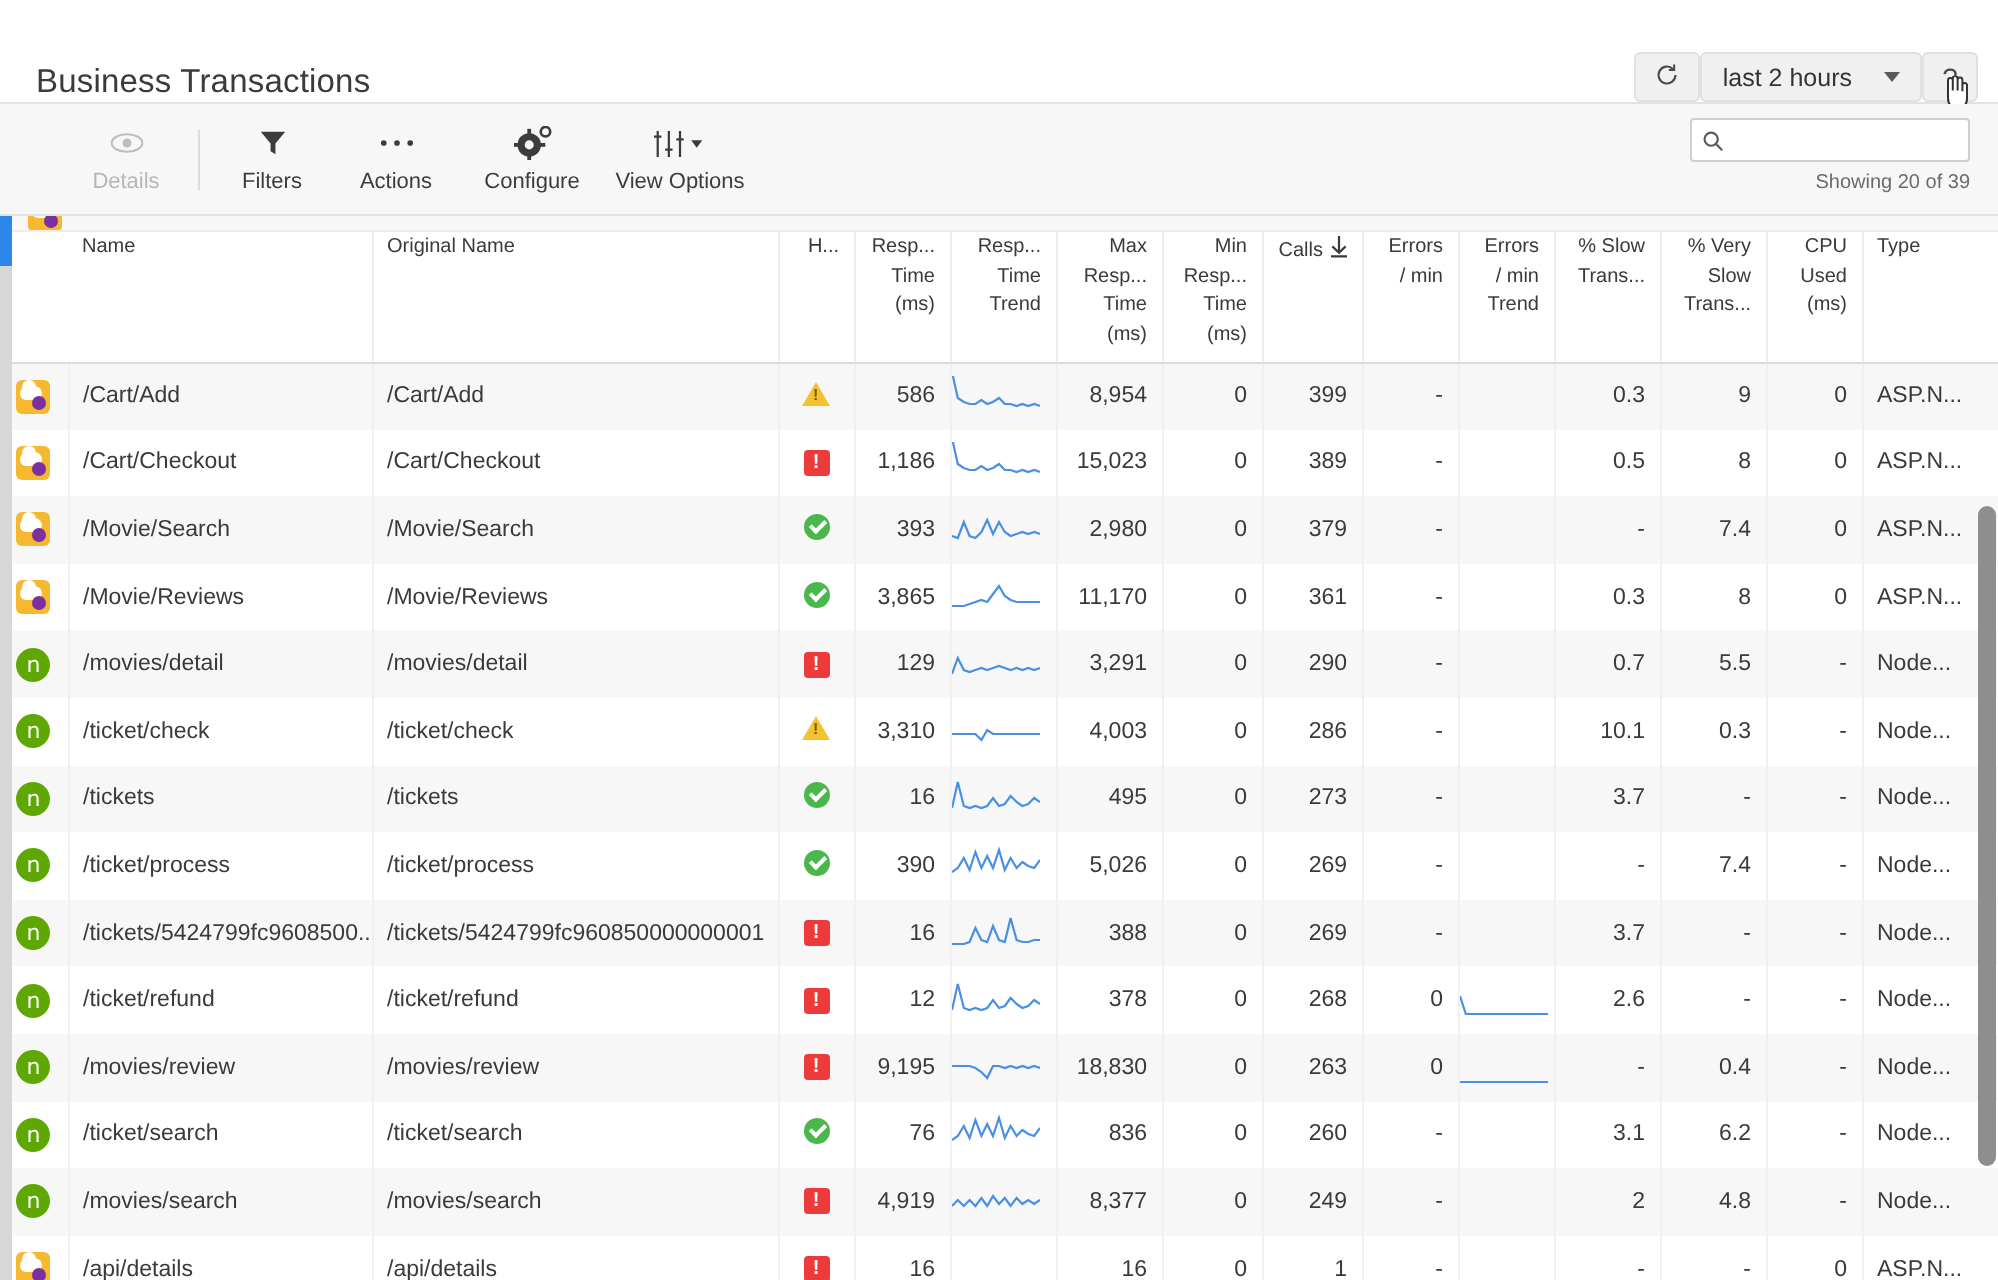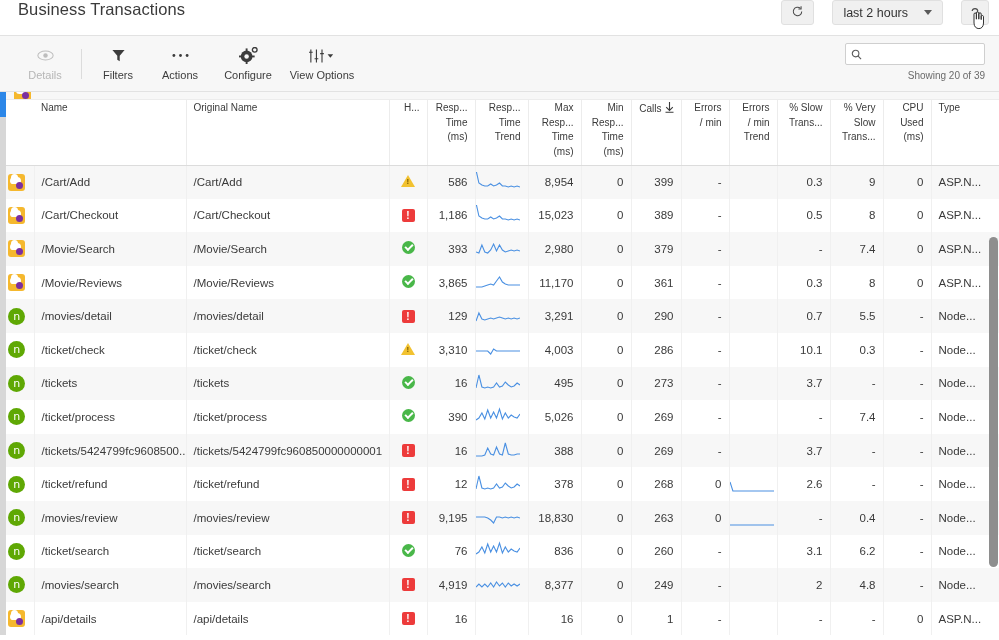--- a/index.html
+++ b/index.html
@@ -8,32 +8,32 @@
     width: 999px; height: 640px;
     overflow: hidden;
     background: #ffffff;
     font-family: "Liberation Sans", sans-serif;
     -webkit-font-smoothing: antialiased;
   }
   #app { position: relative; width: 999px; height: 640px; background:#fff; }
 
   
   .titlebar {
-    height: 36px; background: #ffffff;
-    display: flex; align-items: flex-start;
+    height: 52px; background: #ffffff;
+    display: flex; align-items: flex-end;
     padding: 0 10px 0 18px;
     border-bottom: 1px solid #e2e2e2;
     position: relative;
   }
   .page-title {
     font-size: 16.5px; color: #3b3b3b; font-weight: 400;
     letter-spacing: .1px;
   }
   .titlebar-right {
-    margin-left: auto; display: flex; align-items: center; gap: 18px;
+    margin-left: auto; display: flex; align-items: center; gap: 0;
   }
   .tb-btn {
     background: #f0f0f0; border: 1px solid #e0e0e0; border-radius: 3px;
     height: 25px; display: flex; align-items: center; justify-content: center;
     color: #4a4a4a; font-size: 12px; cursor: pointer;
   }
   .tb-refresh { width: 33px; }
   .tb-range { padding: 0 10px; gap: 16px; font-size: 12.5px; color:#333; }
   .tb-help { width: 28px; font-size: 14px; position: relative; }
   .caret-dn {
@@ -42,21 +42,21 @@
   }
   .cursor-hand {
     position: absolute; left: 10px; top: 11px; width: 15px; height: 18px;
     pointer-events: none;
   }
 
   
   .toolbar {
     height: 56px; background: #f7f7f7;
     border-bottom: 1px solid #e2e2e2;
-    display: flex; align-items: center; padding-left: 14px;
+    display: flex; align-items: center; padding-left: 32px;
     position: relative;
   }
   .tool {
     width: 62px; height: 48px; display:flex; flex-direction: column;
     align-items: center; justify-content: center; gap: 5px;
     cursor: pointer; color: #3c3c3c;
   }
   .tool .ticon { height: 18px; display:flex; align-items:center; justify-content:center; }
   .tool .tlabel { font-size: 11px; line-height: 1; }
   .tool.disabled { color: #b6b6b6; cursor: default; }

